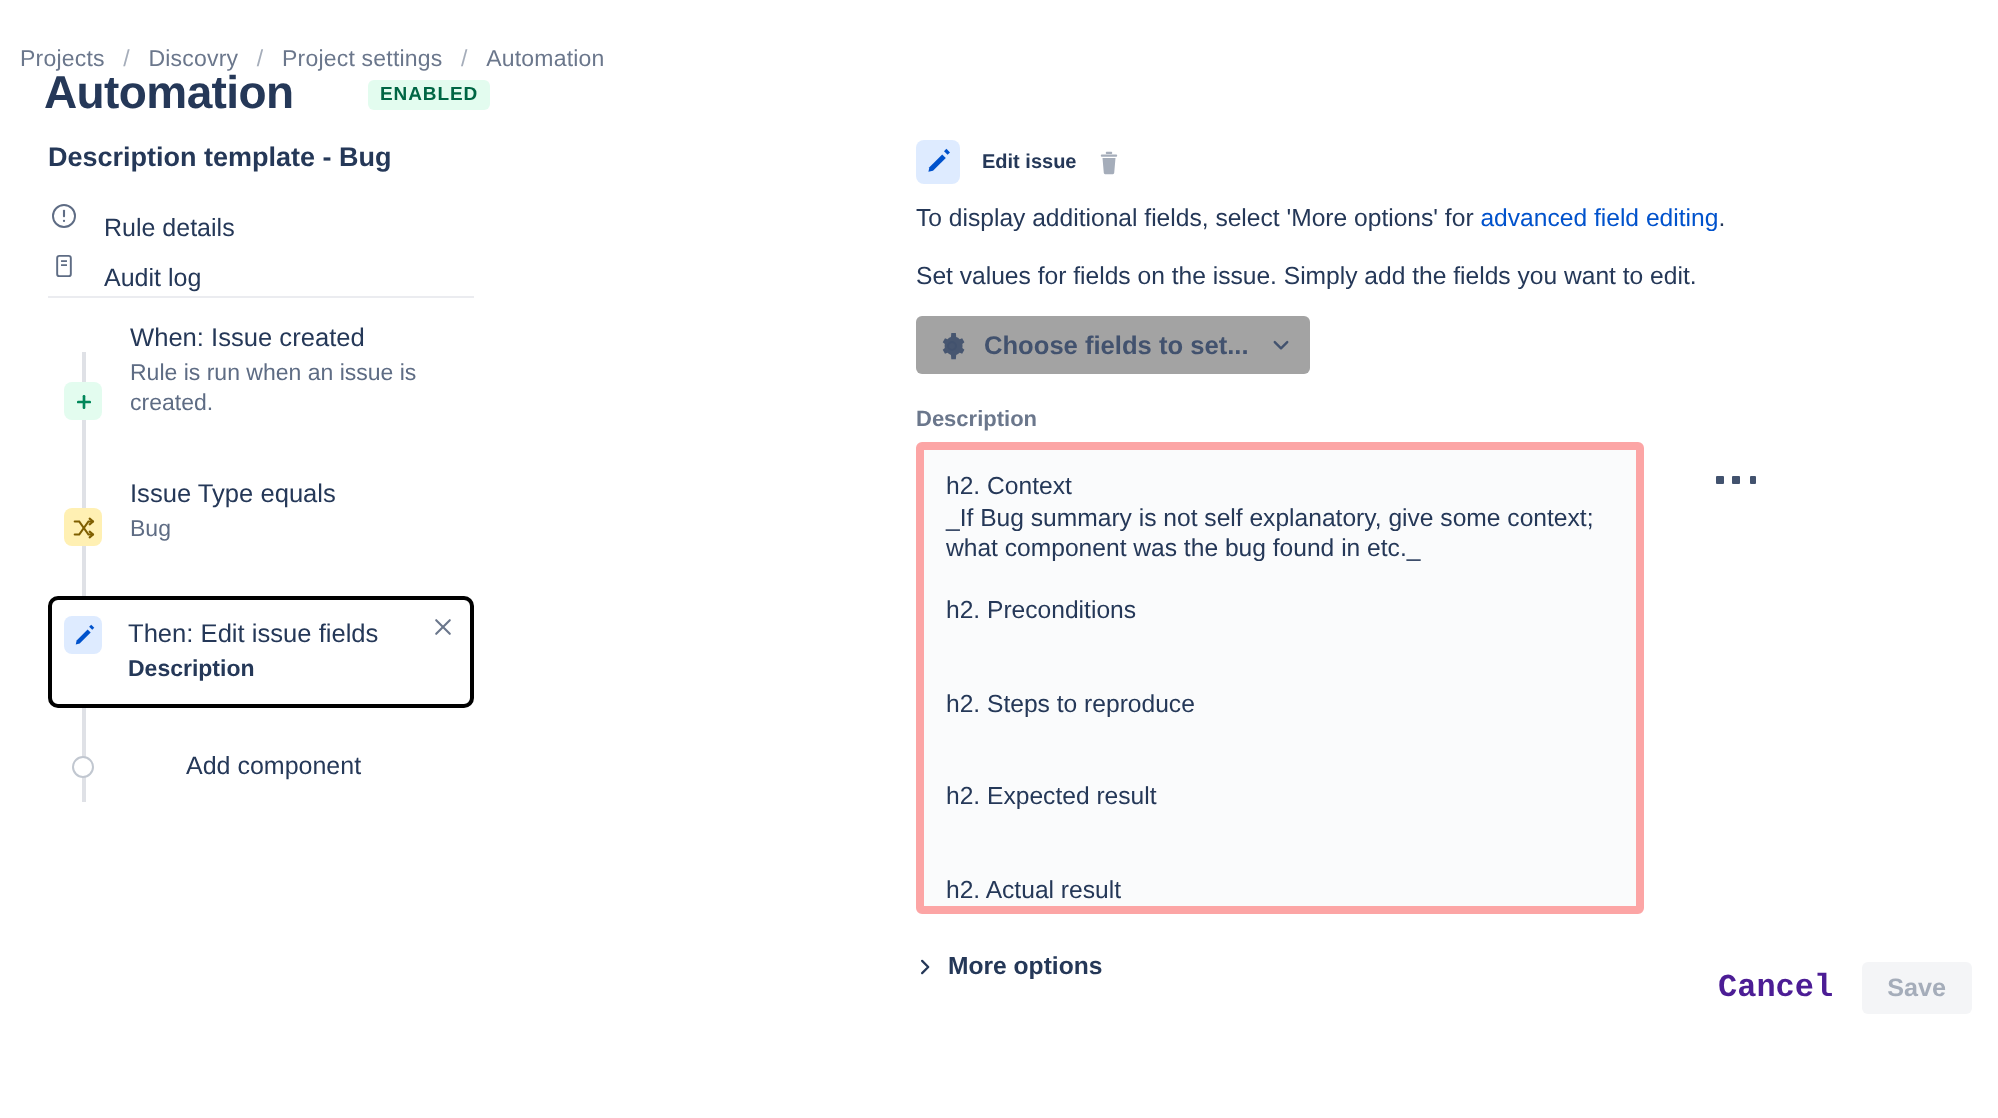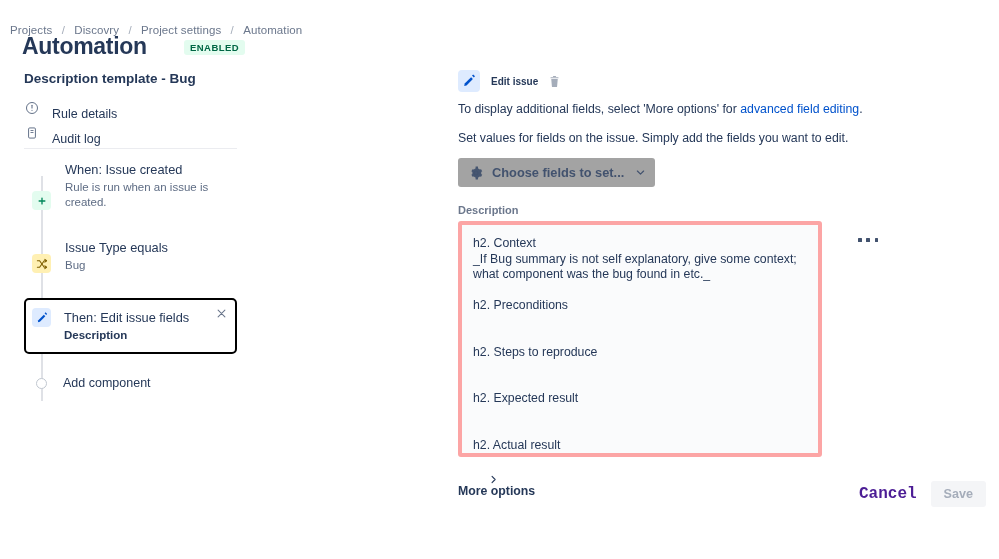--- a/index.html
+++ b/index.html
@@ -137,20 +137,21 @@
     color: #6b778c;
     font-size: 13px;
     line-height: 1;
     cursor: pointer;
   }
 
   .node-add {
     position: absolute; left: 0; top: 216px;
     display: flex; align-items: center;
     cursor: pointer;
+    gap: 30px;
   }
   .add-circle {
     width: 11px; height: 11px;
     border: 1.5px solid #c1c7d0;
     border-radius: 50%;
     margin-left: 12px; margin-right: 16px;
     background: #ffffff;
     position: relative; z-index: 2;
     flex: 0 0 11px;
   }
@@ -235,21 +236,20 @@
     background: #42526e;
     display: block;
     border-radius: 0.5px;
   }
 
   .more-options {
     margin-top: 14px;
     display: inline-flex;
     align-items: center;
     cursor: pointer;
-    flex-direction: column;
   }
   .more-options .chev-r { margin-right: 7px; display: flex; color: #253858; }
   .more-options .lbl { font-size: 12.3px; font-weight: bold; color: #253858; }
 
   
   .actions {
     position: absolute;
     left: 855px; top: 479px;
     display: flex;
     align-items: center;

